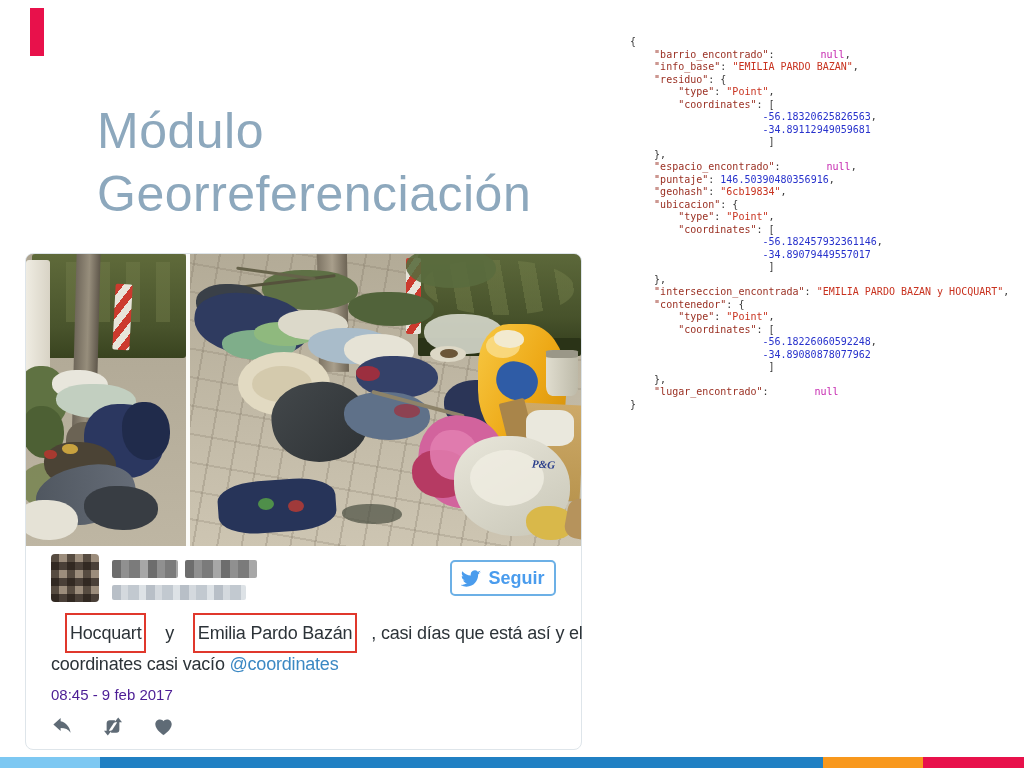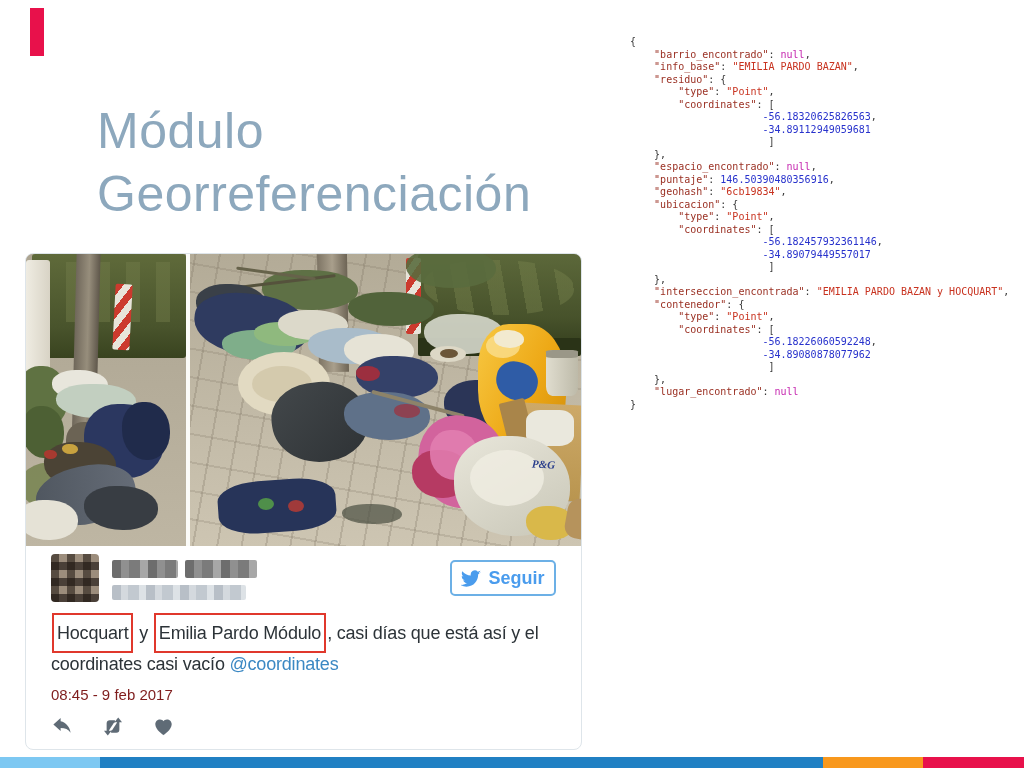--- a/index.html
+++ b/index.html
@@ -38,34 +38,34 @@
         background:repeating-linear-gradient(90deg,#6d6d6d 0 9px,#909090 9px 17px,#7b7b7b 17px 28px,#a7a7a7 28px 36px);}
   .blur.light{height:15px;
         background:repeating-linear-gradient(90deg,#b8bfc7 0 9px,#d4d9de 9px 16px,#c2c9d0 16px 27px,#dde2e6 27px 34px);}
   .follow-btn{margin-left:auto;width:106px;height:36px;border:2px solid #6cb0e6;border-radius:5px;background:#fff;
               color:var(--tw-blue,#4a9ced);font-weight:bold;font-size:18px;font-family:"Liberation Sans",sans-serif;
               display:flex;align-items:center;justify-content:center;gap:7px;cursor:pointer;}
   .follow-btn svg{fill:var(--tw-blue,#4a9ced);}
 
   .tweet-text{margin:16px 0 0;font-size:18px;letter-spacing:-.2px;line-height:31px;color:#2c3338;}
   .t-line{white-space:nowrap;}
-  .hl{border:2px solid var(--annot,#e0382c);padding:8px 3px;margin:0 1px;}
+  .hl{border:2px solid var(--annot,#e0382c);padding:8px 3px;margin:0 14px;}
   .mention{color:var(--link,#3b88c3);text-decoration:none;cursor:pointer;}
-  .timestamp{margin-top:6px;font-size:15px;color:#7f1d1d;}
+  .timestamp{margin-top:6px;font-size:15px;color:#4c1d95;}
   .actions{margin-top:14px;display:flex;gap:28px;}
   .actions .act{background:none;border:none;padding:0;cursor:pointer;line-height:0;}
   .actions svg{fill:#5f6b76;stroke:#5f6b76;}
 
   
   .json{position:absolute;left:630px;top:36px;margin:0;font-family:"DejaVu Sans Mono",monospace;
         font-size:10px;line-height:12.5px;white-space:pre;color:#3a3a3a;}
   .t-k{color:var(--syn-key,#9a2f22);}
   .t-s{color:var(--syn-string,#c8321f);}
   .t-d{color:var(--syn-number,#2832cc);}
-  .t-n{color:var(--syn-null,#c629b0);}
+  .t-n{color:var(--syn-null,#c629b0);margin-left:40px;}
   .t-p{color:var(--syn-punct,#3a3a3a);}
 
   .footer{position:absolute;left:0;bottom:0;width:1024px;height:11px;display:flex;}
   .footer .seg{height:100%;}
   .seg1{width:100px;} .seg2{width:723px;} .seg3{width:100px;} .seg4{width:101px;}
 </style>
 </head>
 <body>
 
 <div class="slide">
@@ -170,21 +170,21 @@
         </div>
         <button class="follow-btn">
           <svg width="20" height="17" viewBox="0 0 24 20">
               <path d="M23.953 2.57a10 10 0 01-2.825.775A4.958 4.958 0 0023.291.622c-.951.555-2.005.959-3.127 1.184A4.92 4.92 0 0011.78 6.288C7.69 6.095 4.067 4.13 1.64 1.162a4.822 4.822 0 00-.666 2.475c0 1.71.87 3.213 2.188 4.096a4.904 4.904 0 01-2.228-.616v.06a4.923 4.923 0 003.946 4.827 4.996 4.996 0 01-2.212.085 4.936 4.936 0 004.604 3.417A9.867 9.867 0 01.17 17.611c-.39 0-.779-.023-1.17-.067a13.995 13.995 0 007.557 2.209c9.053 0 13.998-7.496 13.998-13.985 0-.21 0-.42-.015-.63a9.935 9.935 0 002.413-2.568z"></path>
             </svg>
           <span>Seguir</span>
         </button>
       </div>
 
       <p class="tweet-text">
-        <span class="t-line"><span class="hl">Hocquart</span><span> y </span><span class="hl">Emilia Pardo Módulo</span><span>, casi días que está así y el</span></span><br>
+        <span class="t-line"><span class="hl">Hocquart</span><span> y </span><span class="hl">Emilia Pardo Bazán</span><span>, casi días que está así y el</span></span><br>
         <span class="t-line"><span>coordinates casi vacío </span><a class="mention">@coordinates</a></span>
       </p>
 
       <div class="timestamp">08:45 - 9 feb 2017</div>
 
       <div class="actions">
         <button class="act">
           <svg width="22" height="19" viewBox="0 0 24 20">
               <path stroke="none" d="M10.5 4.2V.8L2.6 7.9l7.9 7.1v-3.4c5 0 8.3 1.5 10.9 5.1-.9-5.8-4.8-11.2-10.9-12.5z"></path>
             </svg>

